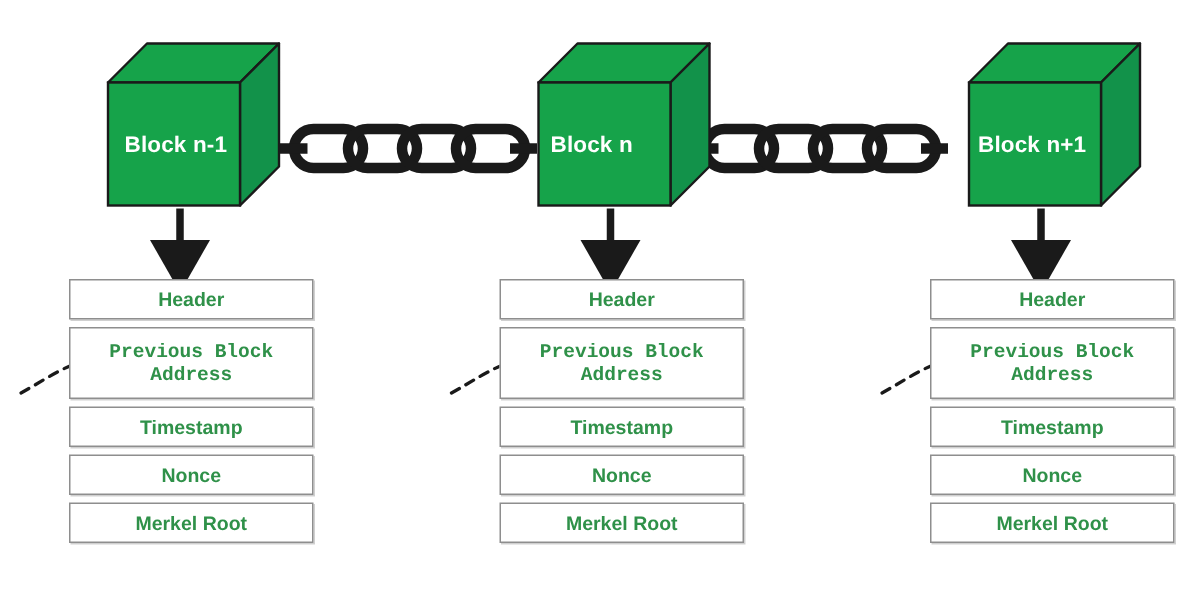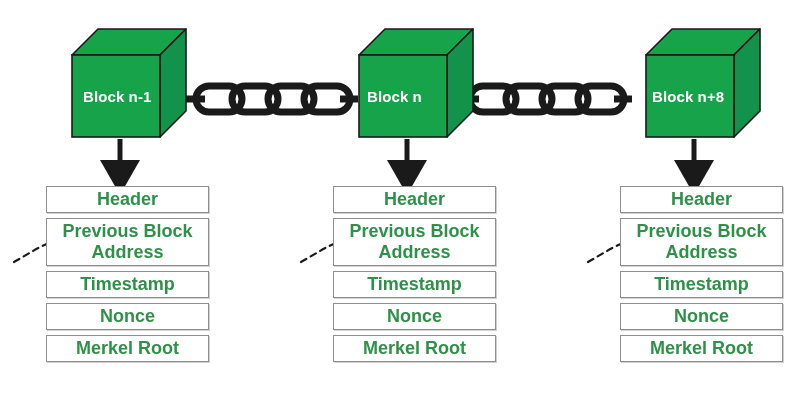--- a/index.html
+++ b/index.html
@@ -50,35 +50,36 @@
     position: absolute;
     width: 163px;
   }
   .field-box {
     box-sizing: border-box;
     width: 163px;
     background: #ffffff;
     border: 1.5px solid #8e8e8e;
     color: #2f9149;
     font-family: "Liberation Sans", sans-serif;
-    font-size: 18px;
+    font-size: 13px;
     font-weight: bold;
     text-align: center;
     display: flex;
     align-items: center;
     justify-content: center;
     box-shadow: 1px 1px 0 rgba(150,150,150,0.45);
     margin-bottom: 5px;
     line-height: 1.18;
   }
   .field-box.h1 { height: 27px; }
   .field-box.h2 { height: 48px; }
   .field-box .two-line {
     display: block;
     padding: 0 6px;
+    font-family: Liberation Mono, monospace;
   }
 </style>
 </head>
 <body>
 
 <div id="diagram-root">
 
   <svg class="svg-layer" viewBox="0 0 800 400" width="800" height="400">
 
     <defs>
@@ -158,21 +159,21 @@
     <g>
       <path d="M301,262 C319,252 335,240 355,238" fill="none" stroke="#1a1a1a" stroke-width="2.2" stroke-dasharray="6,5" stroke-linecap="round" marker-end="url(#dashed-arrowhead)"></path>
     </g>
     <g>
       <path d="M588,262 C606,252 622,240 642,238" fill="none" stroke="#1a1a1a" stroke-width="2.2" stroke-dasharray="6,5" stroke-linecap="round" marker-end="url(#dashed-arrowhead)"></path>
     </g>
   </svg>
 
   <div class="cube-label" style="left:83px; top:89px;">Block n-1</div>
   <div class="cube-label" style="left:367px; top:89px;">Block n</div>
-  <div class="cube-label" style="left:652px; top:89px;">Block n+8</div>
+  <div class="cube-label" style="left:652px; top:89px;">Block n+1</div>
 
   <div class="field-column" style="left:46px; top:186px;">
     <div class="field-box h1">
       <span>Header</span>
     </div>
     <div class="field-box h2">
       <span class="two-line">
         <span>Previous Block</span><br>
         <span>Address</span>
       </span>

